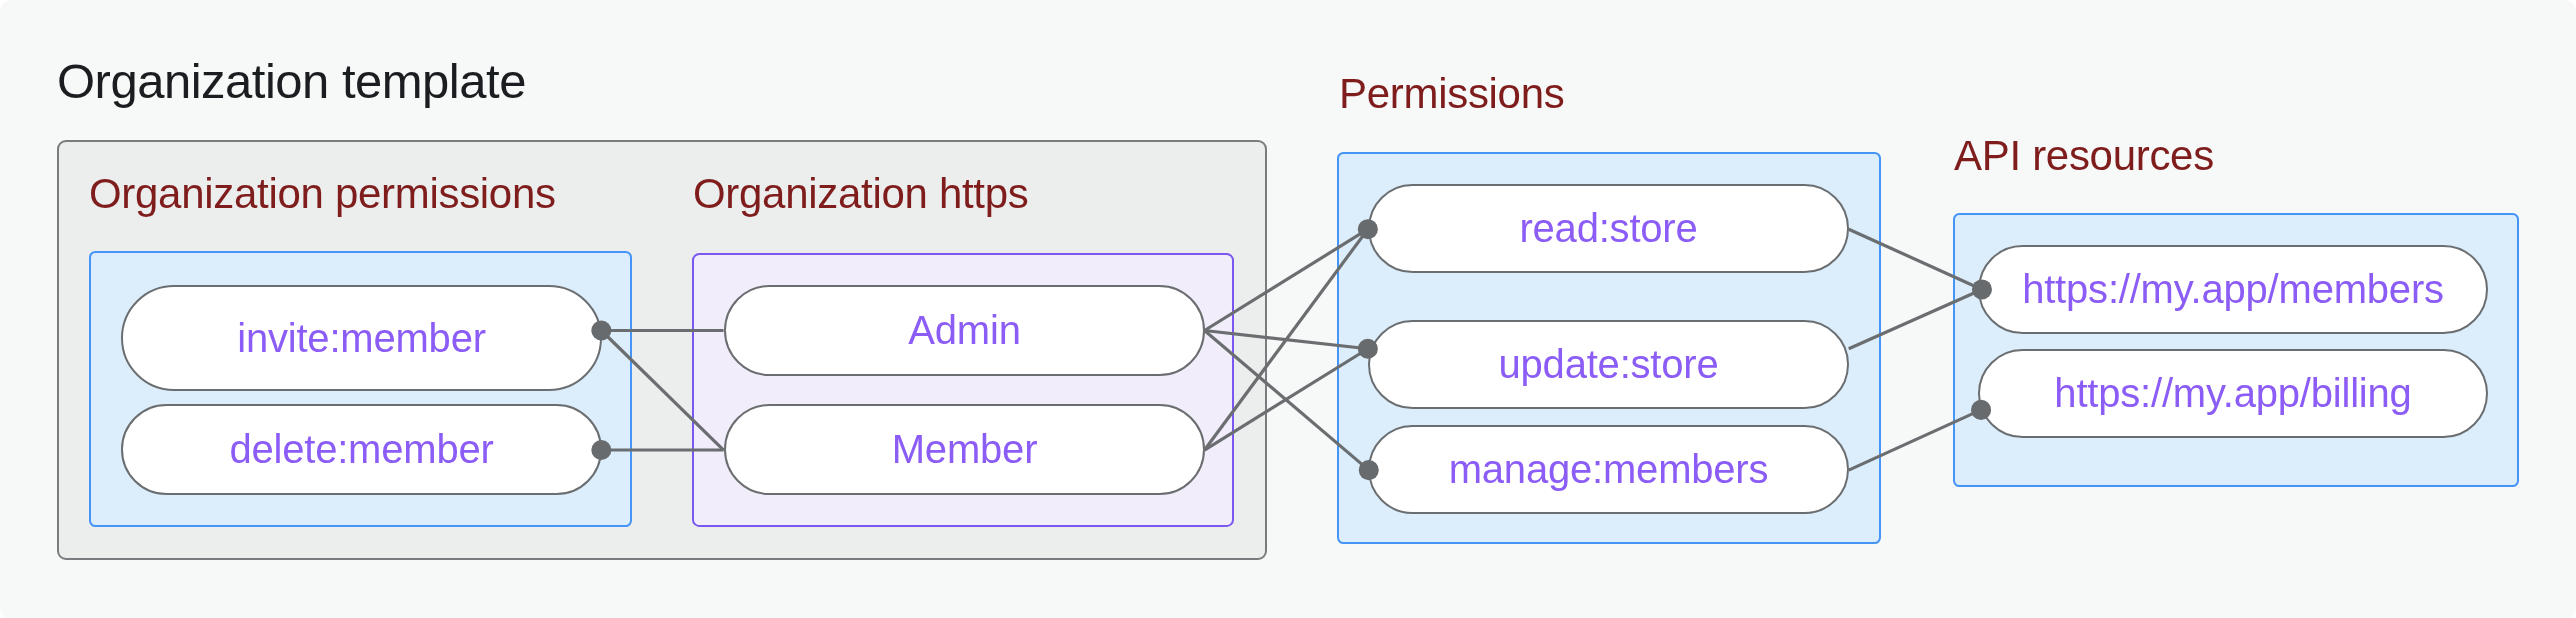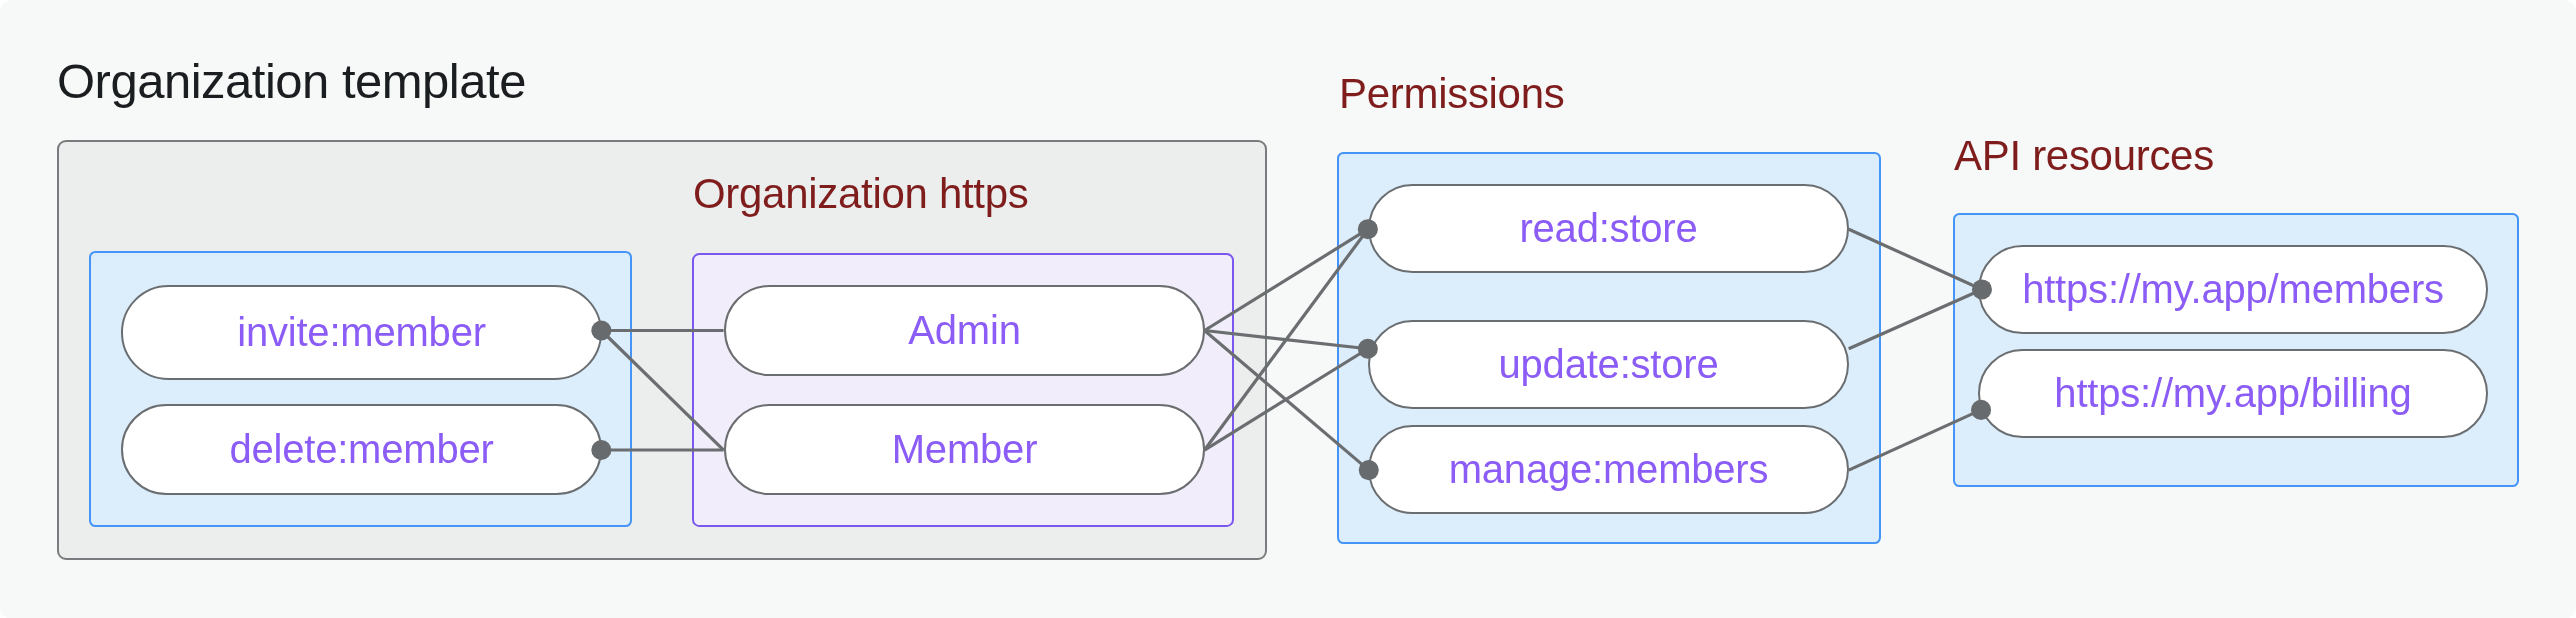--- a/index.html
+++ b/index.html
@@ -13,21 +13,21 @@
   .blue-box{background:#DCEDFC;border:2.7px solid #4495F7;border-radius:6.4px;}
   .purple-box{left:692px;top:253px;width:542px;height:274px;background:#F2EDFB;border:2.7px solid #7A58F0;border-radius:7.3px;}
 
   .box-org-permissions{left:89px;top:251px;width:543px;height:276px;}
   .box-permissions{left:1337px;top:152px;width:544px;height:392px;}
   .box-api-resources{left:1953px;top:213px;width:566px;height:274px;}
 
   .pill{position:absolute;box-sizing:border-box;display:flex;align-items:center;justify-content:center;
         background:#FFFFFF;border:2.7px solid #6B6E70;border-radius:912px;
         font-size:40px;color:#8b5cf6;letter-spacing:-0.2px;}
-  .pill-invite {left:121px; top:285px; width:481px; height:95px;}
+  .pill-invite {left:121px; top:285px; width:481px; height:106px;}
   .pill-delete {left:121px; top:404px; width:481px; height:91px;}
   .pill-admin  {left:724px; top:285px; width:481px; height:91px;}
   .pill-member {left:724px; top:404px; width:481px; height:91px;}
   .pill-read   {left:1368px;top:184px; width:481px; height:89px;}
   .pill-update {left:1368px;top:320px; width:481px; height:89px;}
   .pill-manage {left:1368px;top:425px; width:481px; height:89px;}
   .pill-members{left:1978px;top:245px; width:510px; height:89px;}
   .pill-billing{left:1978px;top:349px; width:510px; height:89px;}
 
   #edges-overlay{position:absolute;left:0;top:0;width:2576px;height:619px;pointer-events:none;z-index:5;}
@@ -41,20 +41,21 @@
 </style>
 </head>
 <body>
 
 <div id="canvas">
 
   <div class="diagram-title">Organization template</div>
 
   <div class="container-box gray-box"></div>
 
+  <div class="group-heading heading-org-permissions">Organization permissions</div>
   <div class="group-heading heading-org-roles">Organization https</div>
   <div class="group-heading heading-permissions">Permissions</div>
   <div class="group-heading heading-api-resources">API resources</div>
 
   <div class="container-box blue-box box-org-permissions"></div>
   <div class="container-box purple-box"></div>
   <div class="container-box blue-box box-permissions"></div>
   <div class="container-box blue-box box-api-resources"></div>
 
   <div class="pill pill-invite">

